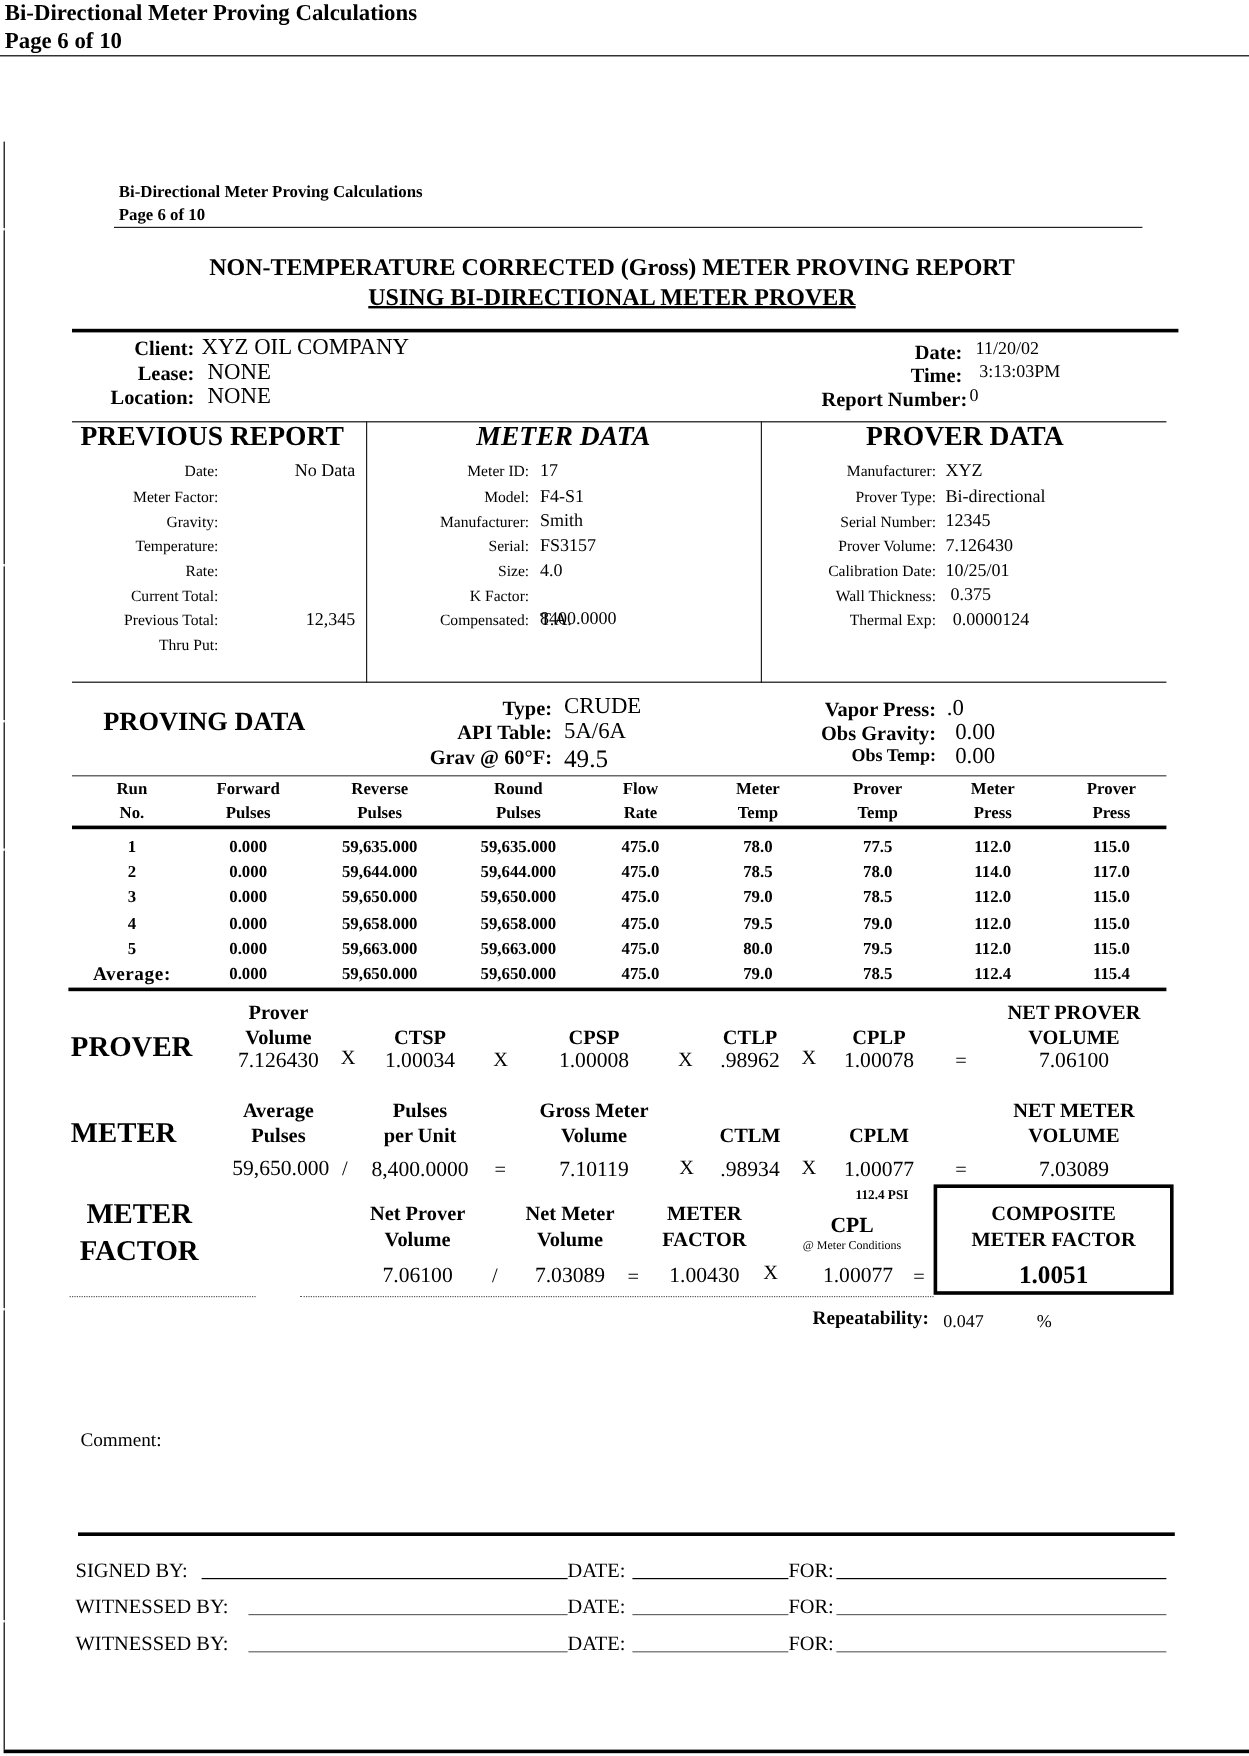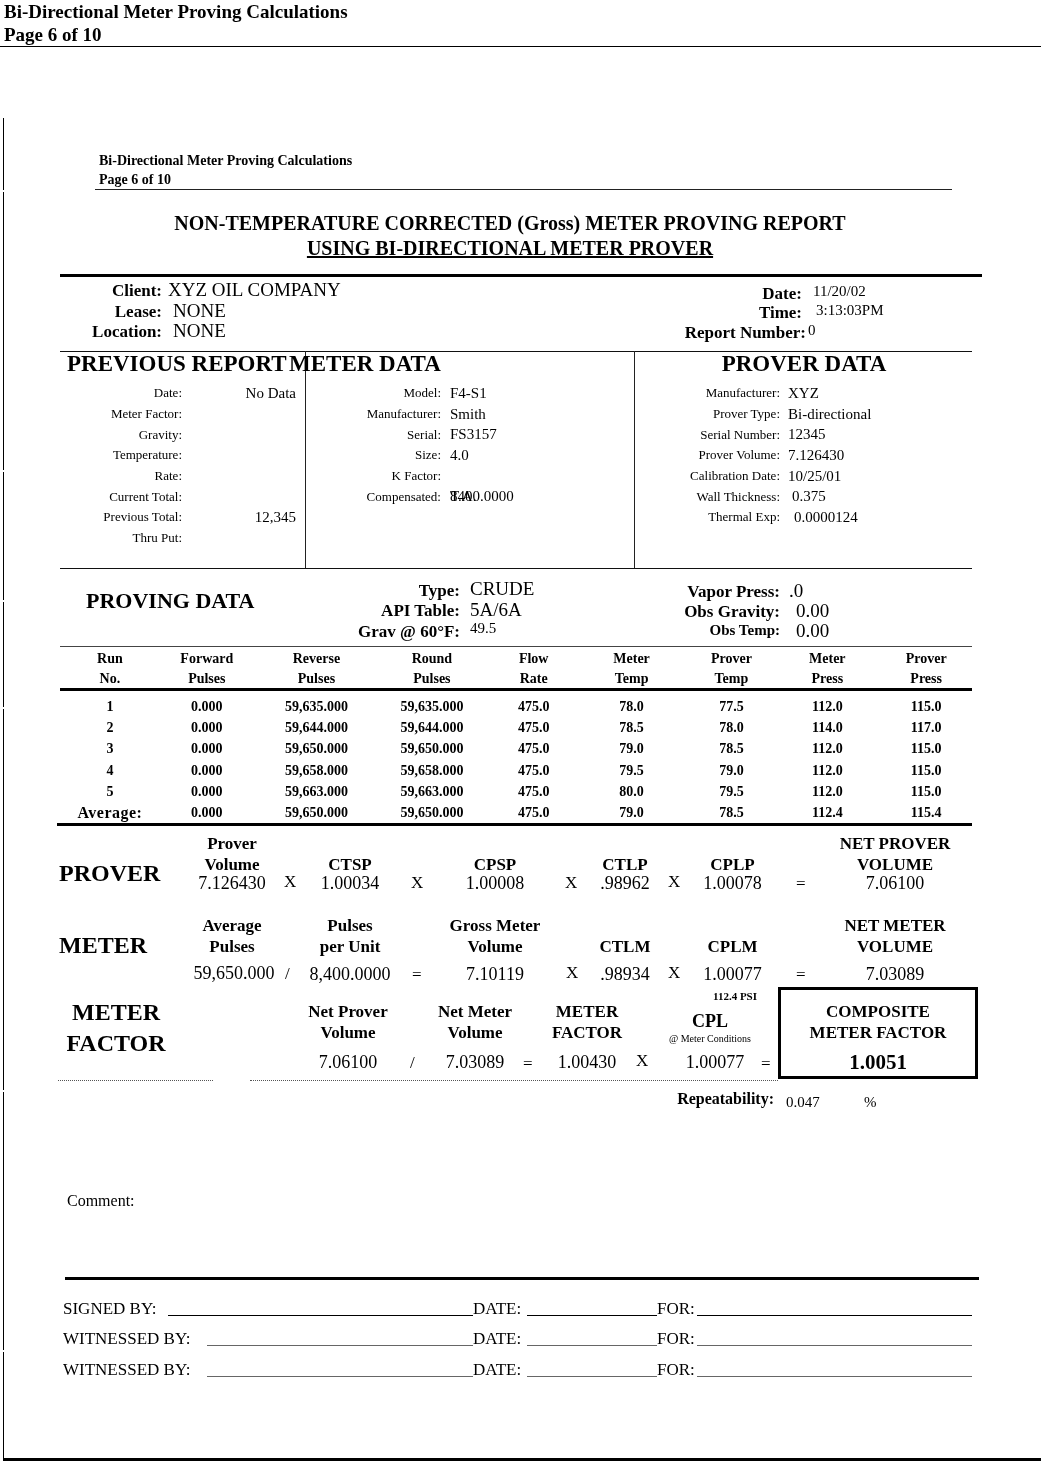--- a/index.html
+++ b/index.html
@@ -82,21 +82,21 @@
 <div class="abs lbl" style="left:660px; top:323px; width:146px;">Report Number:</div>
 <div class="abs val" style="left:808px; top:322px; font-size:15px;">0</div>
 
 <div class="abs hrule" style="left:60px; top:351px; width:912px;"></div>
 
 <div class="abs vrule" style="left:305px; top:351px; height:218px;"></div>
 <div class="abs vrule" style="left:634px; top:351px; height:218px;"></div>
 <div class="abs hrule" style="left:60px; top:568px; width:912px;"></div>
 
 <div class="abs sec-head" style="left:67px; top:351px;">PREVIOUS REPORT</div>
-<div class="abs sec-head" style="left:289px; top:351px; width:329px; text-align:left;">METER DATA</div>
+<div class="abs sec-head" style="left:305px; top:351px; width:329px; text-align:center;font-style:italic;">METER DATA</div>
 <div class="abs sec-head" style="left:634px; top:351px; width:340px; text-align:center;">PROVER DATA</div>
 
 <div class="abs" style="left:60px; top:383px; width:240px;">
   <div style="display:flex; height:20.7px; align-items:center;">
       <div class="small-lbl" style="width:122px;">Date:</div>
       <div class="small-val" style="width:114px; text-align:right;">No Data</div>
     </div>
   <div style="display:flex; height:20.7px; align-items:center;">
       <div class="small-lbl" style="width:122px;">Meter Factor:</div>
       <div class="small-val" style="width:114px; text-align:right;"></div>
@@ -121,20 +121,24 @@
       <div class="small-lbl" style="width:122px;">Previous Total:</div>
       <div class="small-val" style="width:114px; text-align:right;">12,345</div>
     </div>
   <div style="display:flex; height:20.7px; align-items:center;">
       <div class="small-lbl" style="width:122px;">Thru Put:</div>
       <div class="small-val" style="width:114px; text-align:right;"></div>
     </div>
 </div>
 
 <div class="abs" style="left:305px; top:383px; width:329px;">
+  <div style="display:flex; height:20.7px; align-items:center;">
+      <div class="small-lbl" style="width:136px;">Meter ID:</div>
+      <div class="small-val" style="padding-left:9px;">17</div>
+    </div>
   <div style="display:flex; height:20.7px; align-items:center;">
       <div class="small-lbl" style="width:136px;">Model:</div>
       <div class="small-val" style="padding-left:9px;">F4-S1</div>
     </div>
   <div style="display:flex; height:20.7px; align-items:center;">
       <div class="small-lbl" style="width:136px;">Manufacturer:</div>
       <div class="small-val" style="padding-left:9px;">Smith</div>
     </div>
   <div style="display:flex; height:20.7px; align-items:center;">
       <div class="small-lbl" style="width:136px;">Serial:</div>
@@ -184,21 +188,21 @@
       <div class="small-val" style="padding-left:14px;">0.0000124</div>
     </div>
 </div>
 
 <div class="abs sec-head" style="left:86px; top:588px; font-size:22px;">PROVING DATA</div>
 <div class="abs lbl" style="left:330px; top:581px; width:130px;">Type:</div>
 <div class="abs val" style="left:470px; top:578px; font-size:19px;">CRUDE</div>
 <div class="abs lbl" style="left:330px; top:601px; width:130px;">API Table:</div>
 <div class="abs val" style="left:470px; top:599px; font-size:19px;">5A/6A</div>
 <div class="abs lbl" style="left:330px; top:622px; width:130px;">Grav @ 60°F:</div>
-<div class="abs val" style="left:470px; top:620px; font-size:15px;">49.5</div>
+<div class="abs val" style="left:470px; top:620px; font-size:21px;">49.5</div>
 
 <div class="abs lbl" style="left:650px; top:582px; width:130px;">Vapor Press:</div>
 <div class="abs val" style="left:789px; top:580px; font-size:19px;">.0</div>
 <div class="abs lbl" style="left:650px; top:602px; width:130px;">Obs Gravity:</div>
 <div class="abs val" style="left:796px; top:600px; font-size:19px;">0.00</div>
 <div class="abs lbl" style="left:650px; top:622px; width:130px; font-size:15px;">Obs Temp:</div>
 <div class="abs val" style="left:796px; top:620px; font-size:19px;">0.00</div>
 
 <div class="abs hrule" style="left:60px; top:646px; width:912px; background:#444;"></div>
 

